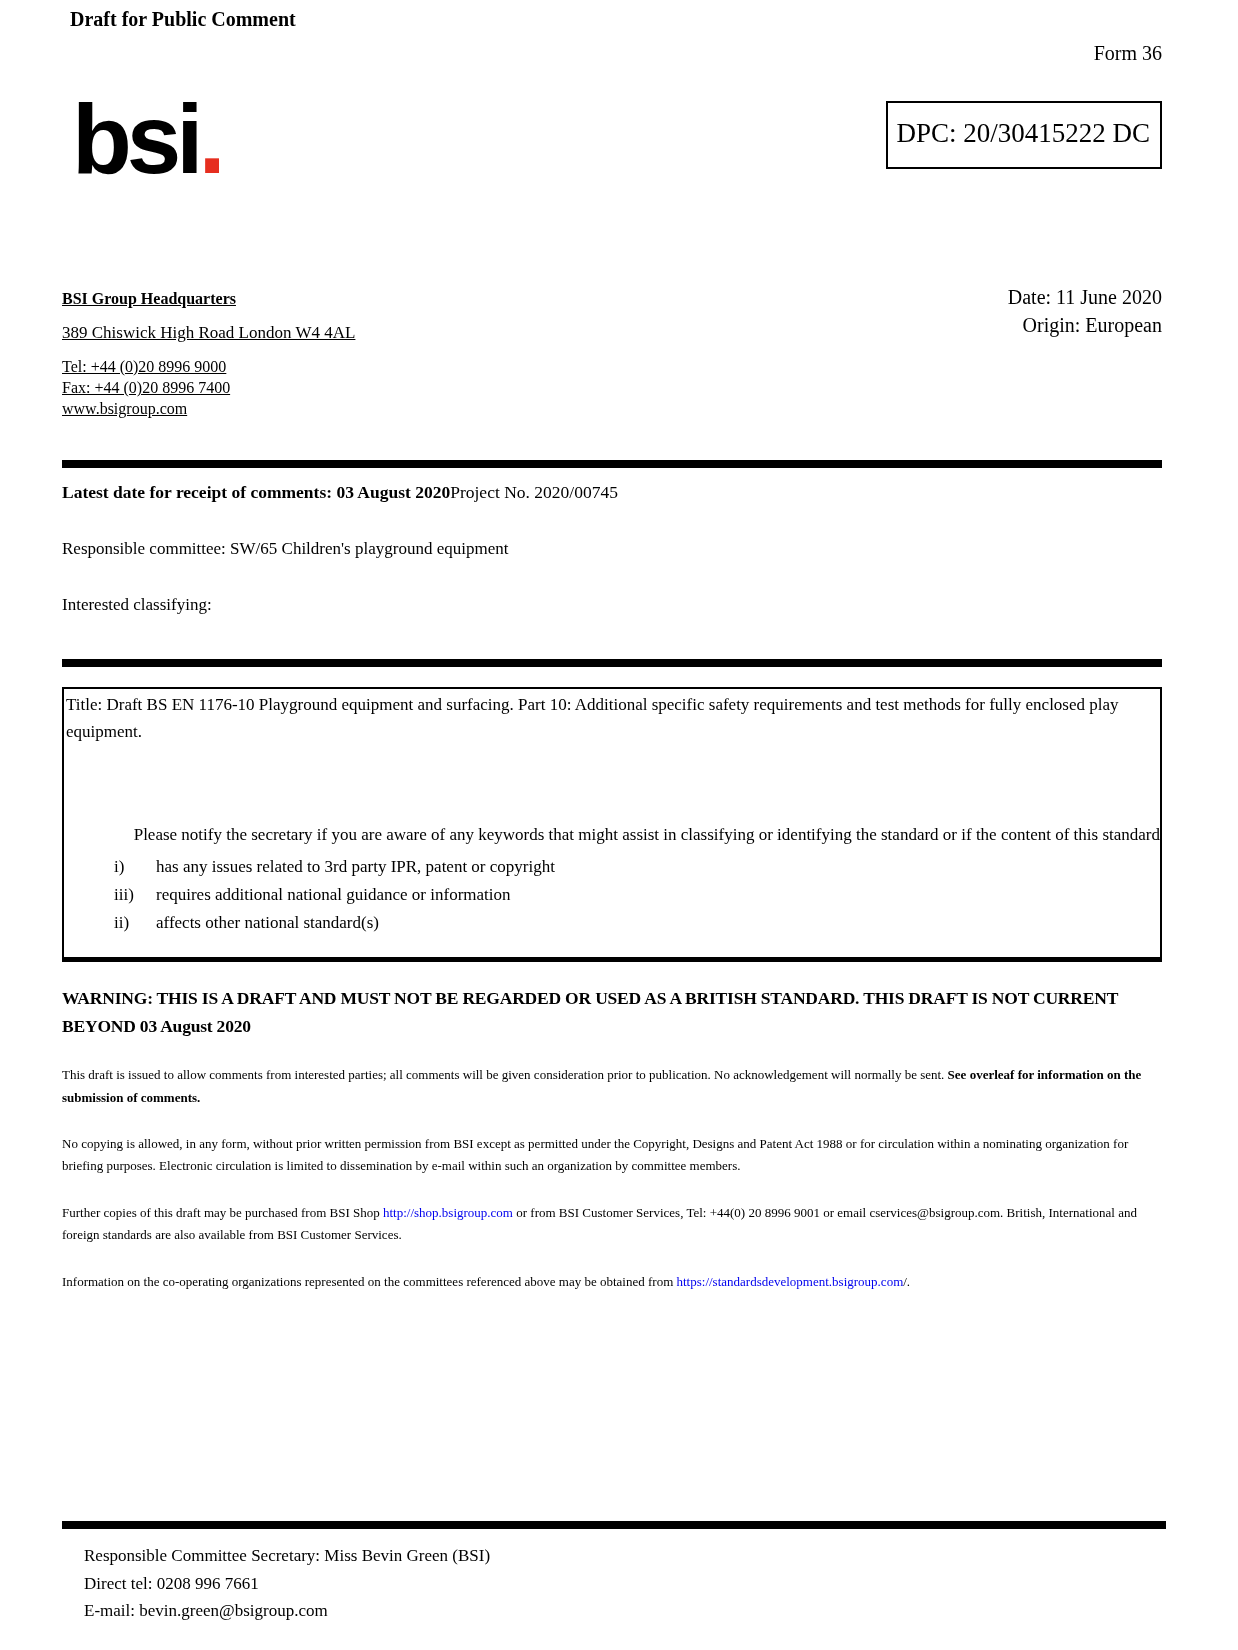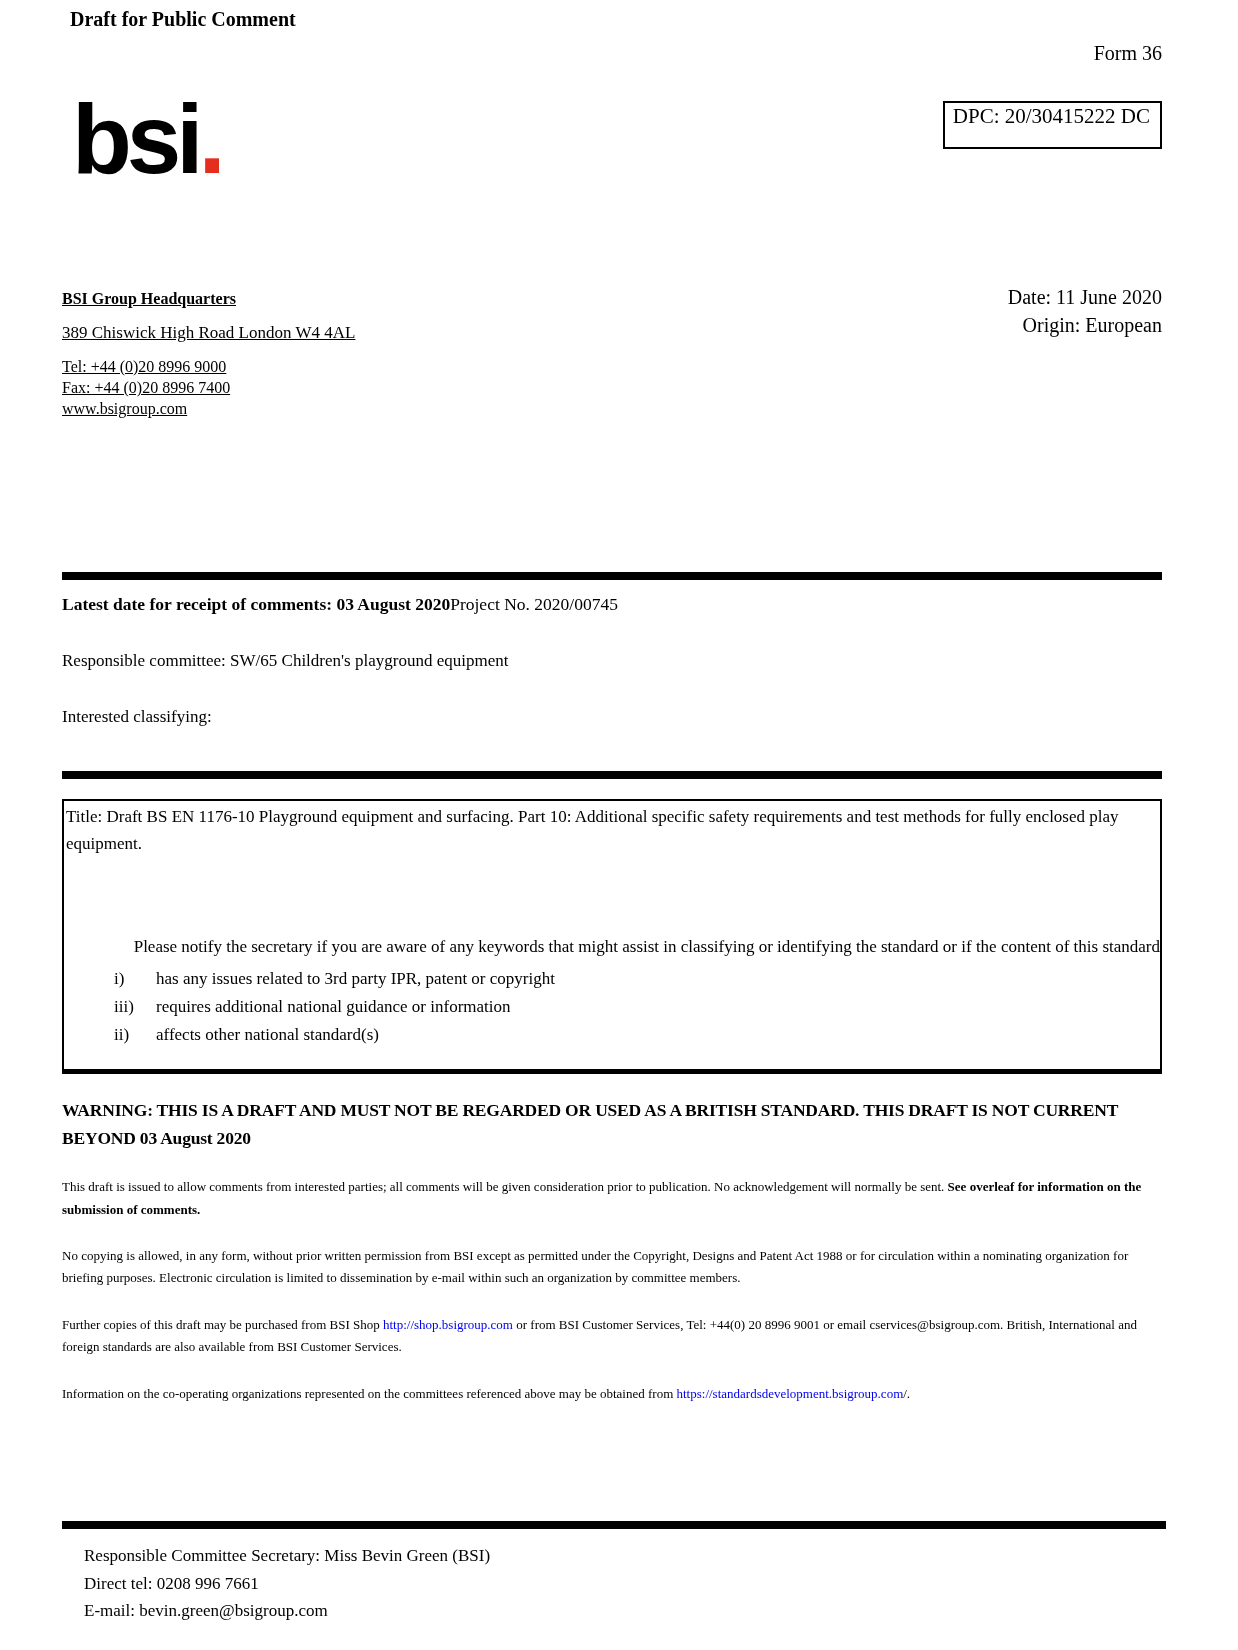--- a/index.html
+++ b/index.html
@@ -11,34 +11,34 @@
     font-family: "Liberation Serif", serif;
     color: #000;
     overflow: hidden;
   }
   .content {
     position: relative;
     margin-left: 62px;
     width: 1100px;
   }
   
-  .header-zone { position: relative; height: 572px; }
+  .header-zone { position: relative; height: 460px; }
   .draft-label {
     position: absolute; top: 8px; left: 8px;
     font-size: 20px; font-weight: bold;
   }
   .form-label {
     position: absolute; top: 42px; right: 0;
     font-size: 20px;
   }
   .dpc-box {
     position: absolute; top: 101px; right: 0;
     border: 2px solid var(--black, #000);
-    padding: 1px 10px 18px 8px;
-    font-size: 21px;
+    padding: 15px 10px 18px 8px;
+    font-size: 27px;
   }
   .logo {
     position: absolute; top: 86px; left: 10px;
     font-family: "Liberation Sans", sans-serif;
     font-weight: bold;
     font-size: 98px;
     line-height: 1.1;
     letter-spacing: -5px;
   }
   .logo .dot { color: var(--red, #e62e1f); letter-spacing: 0; }

